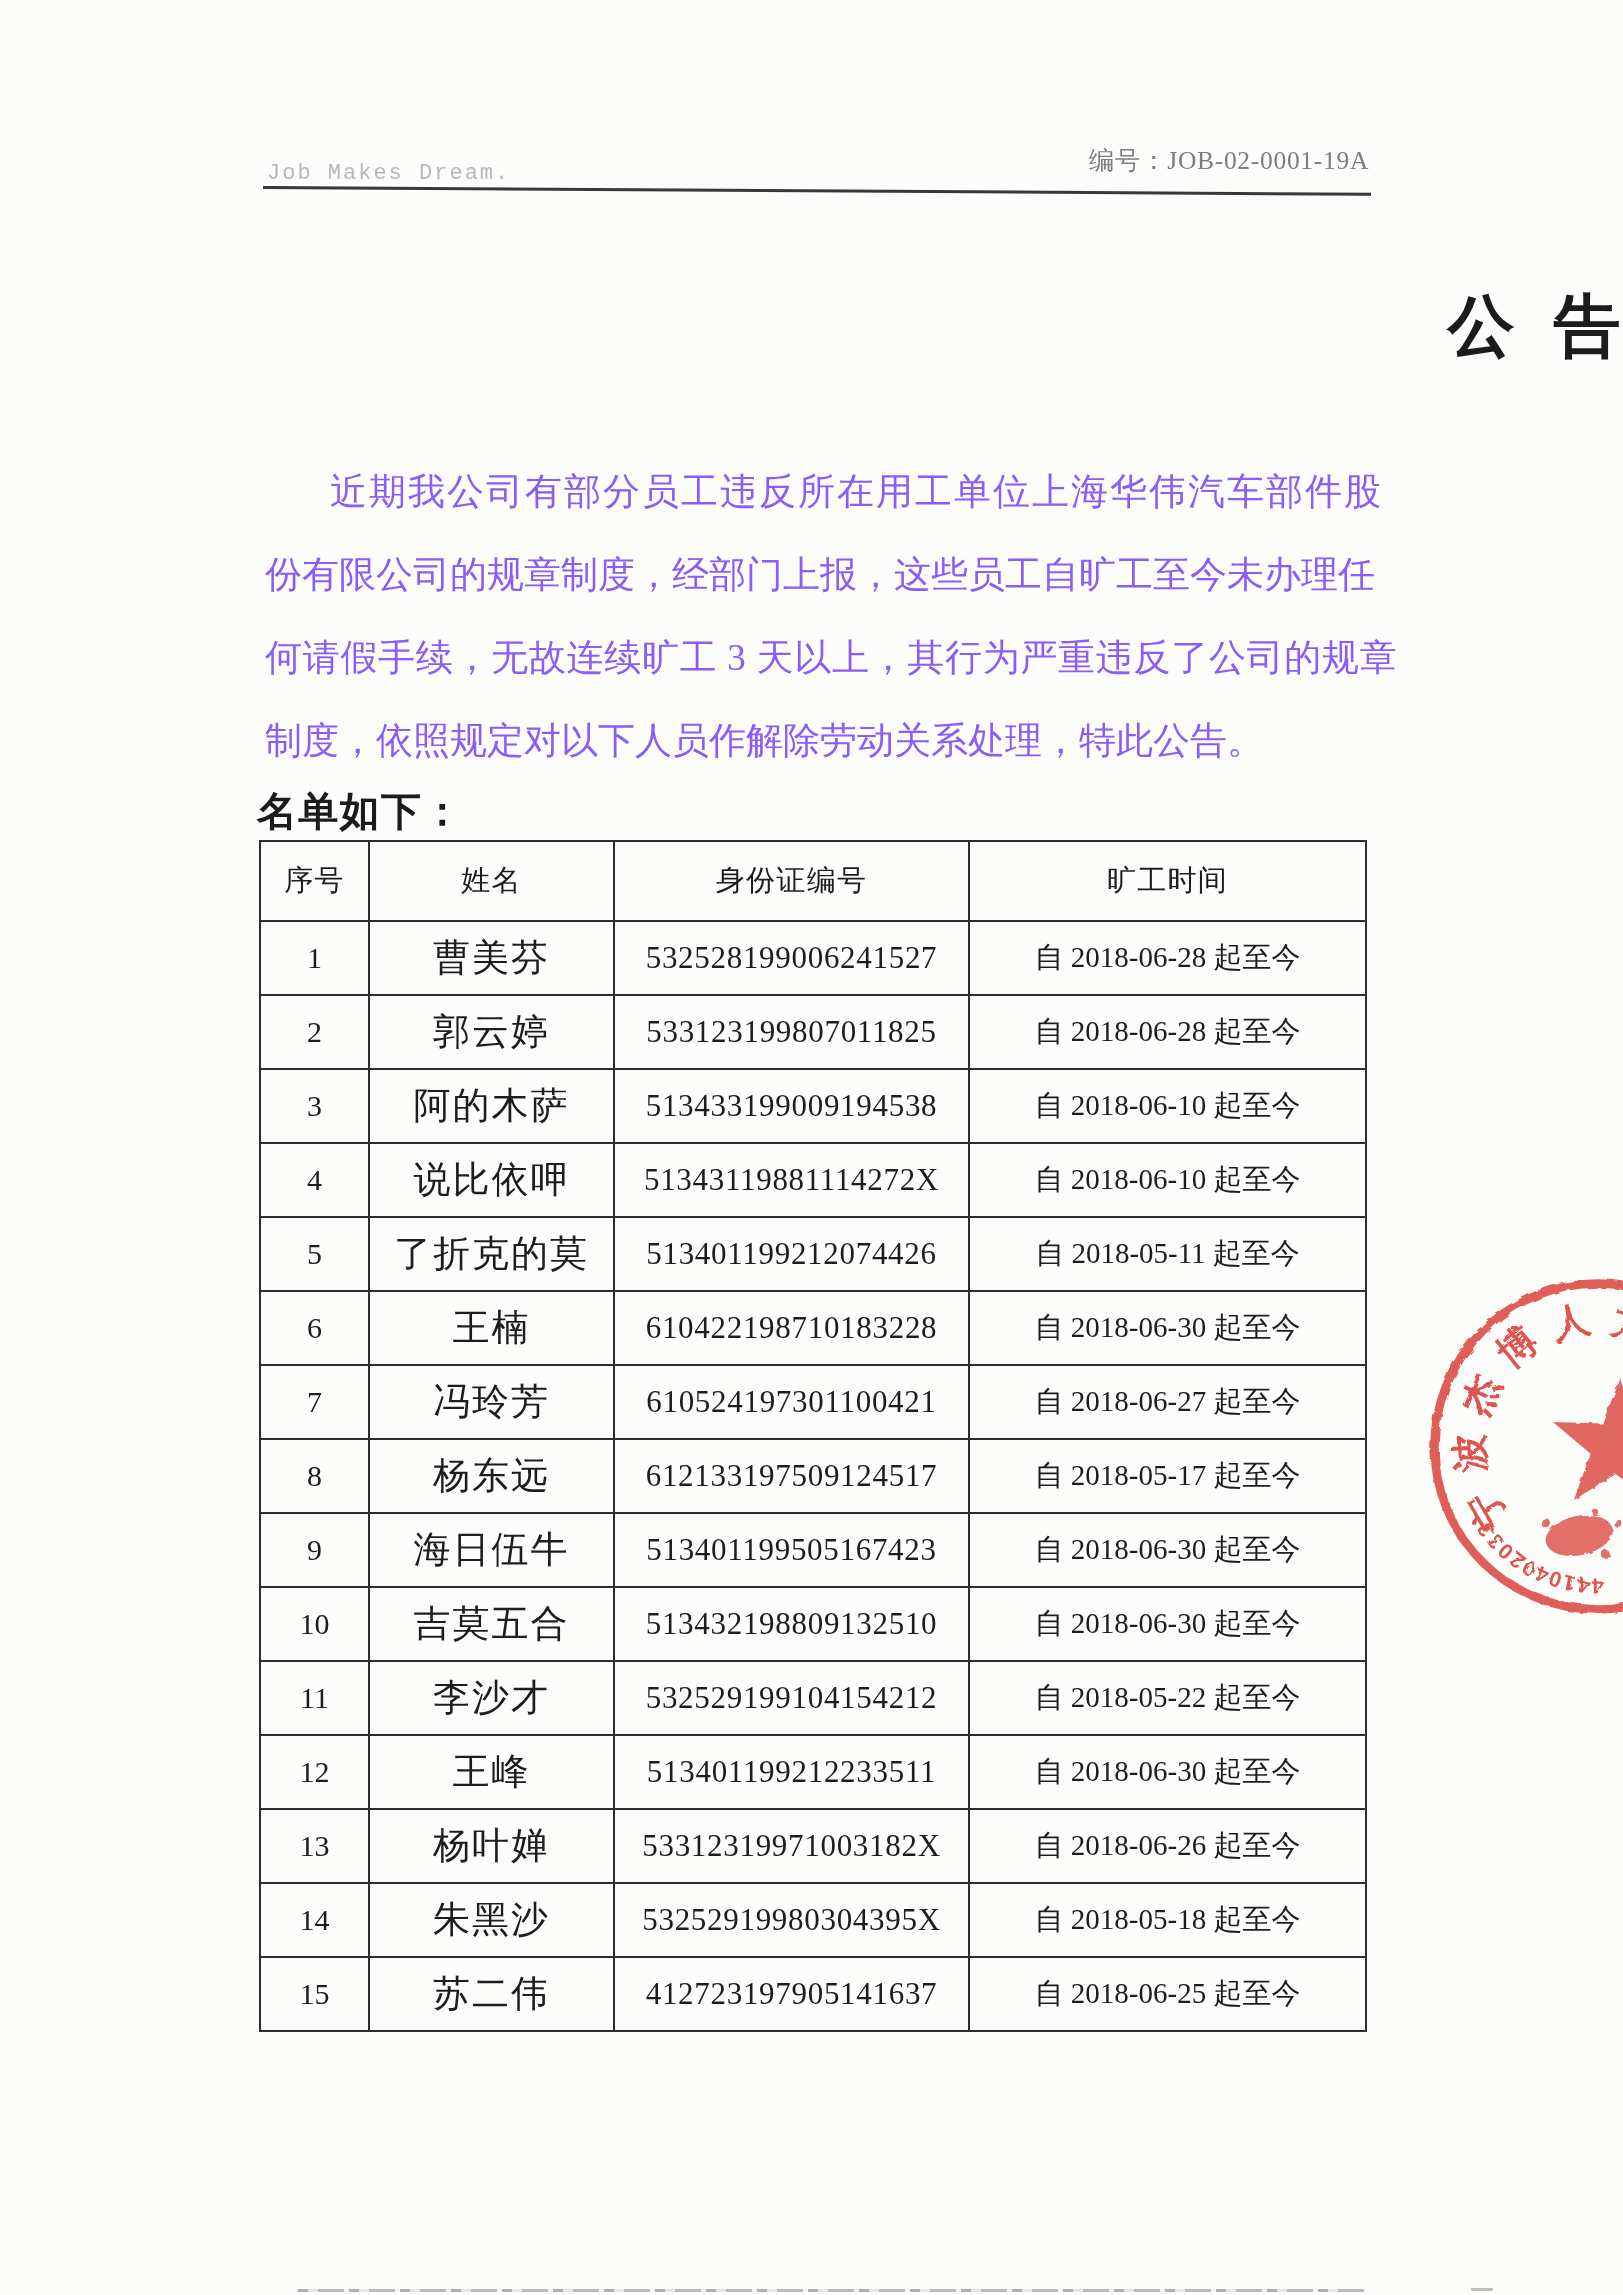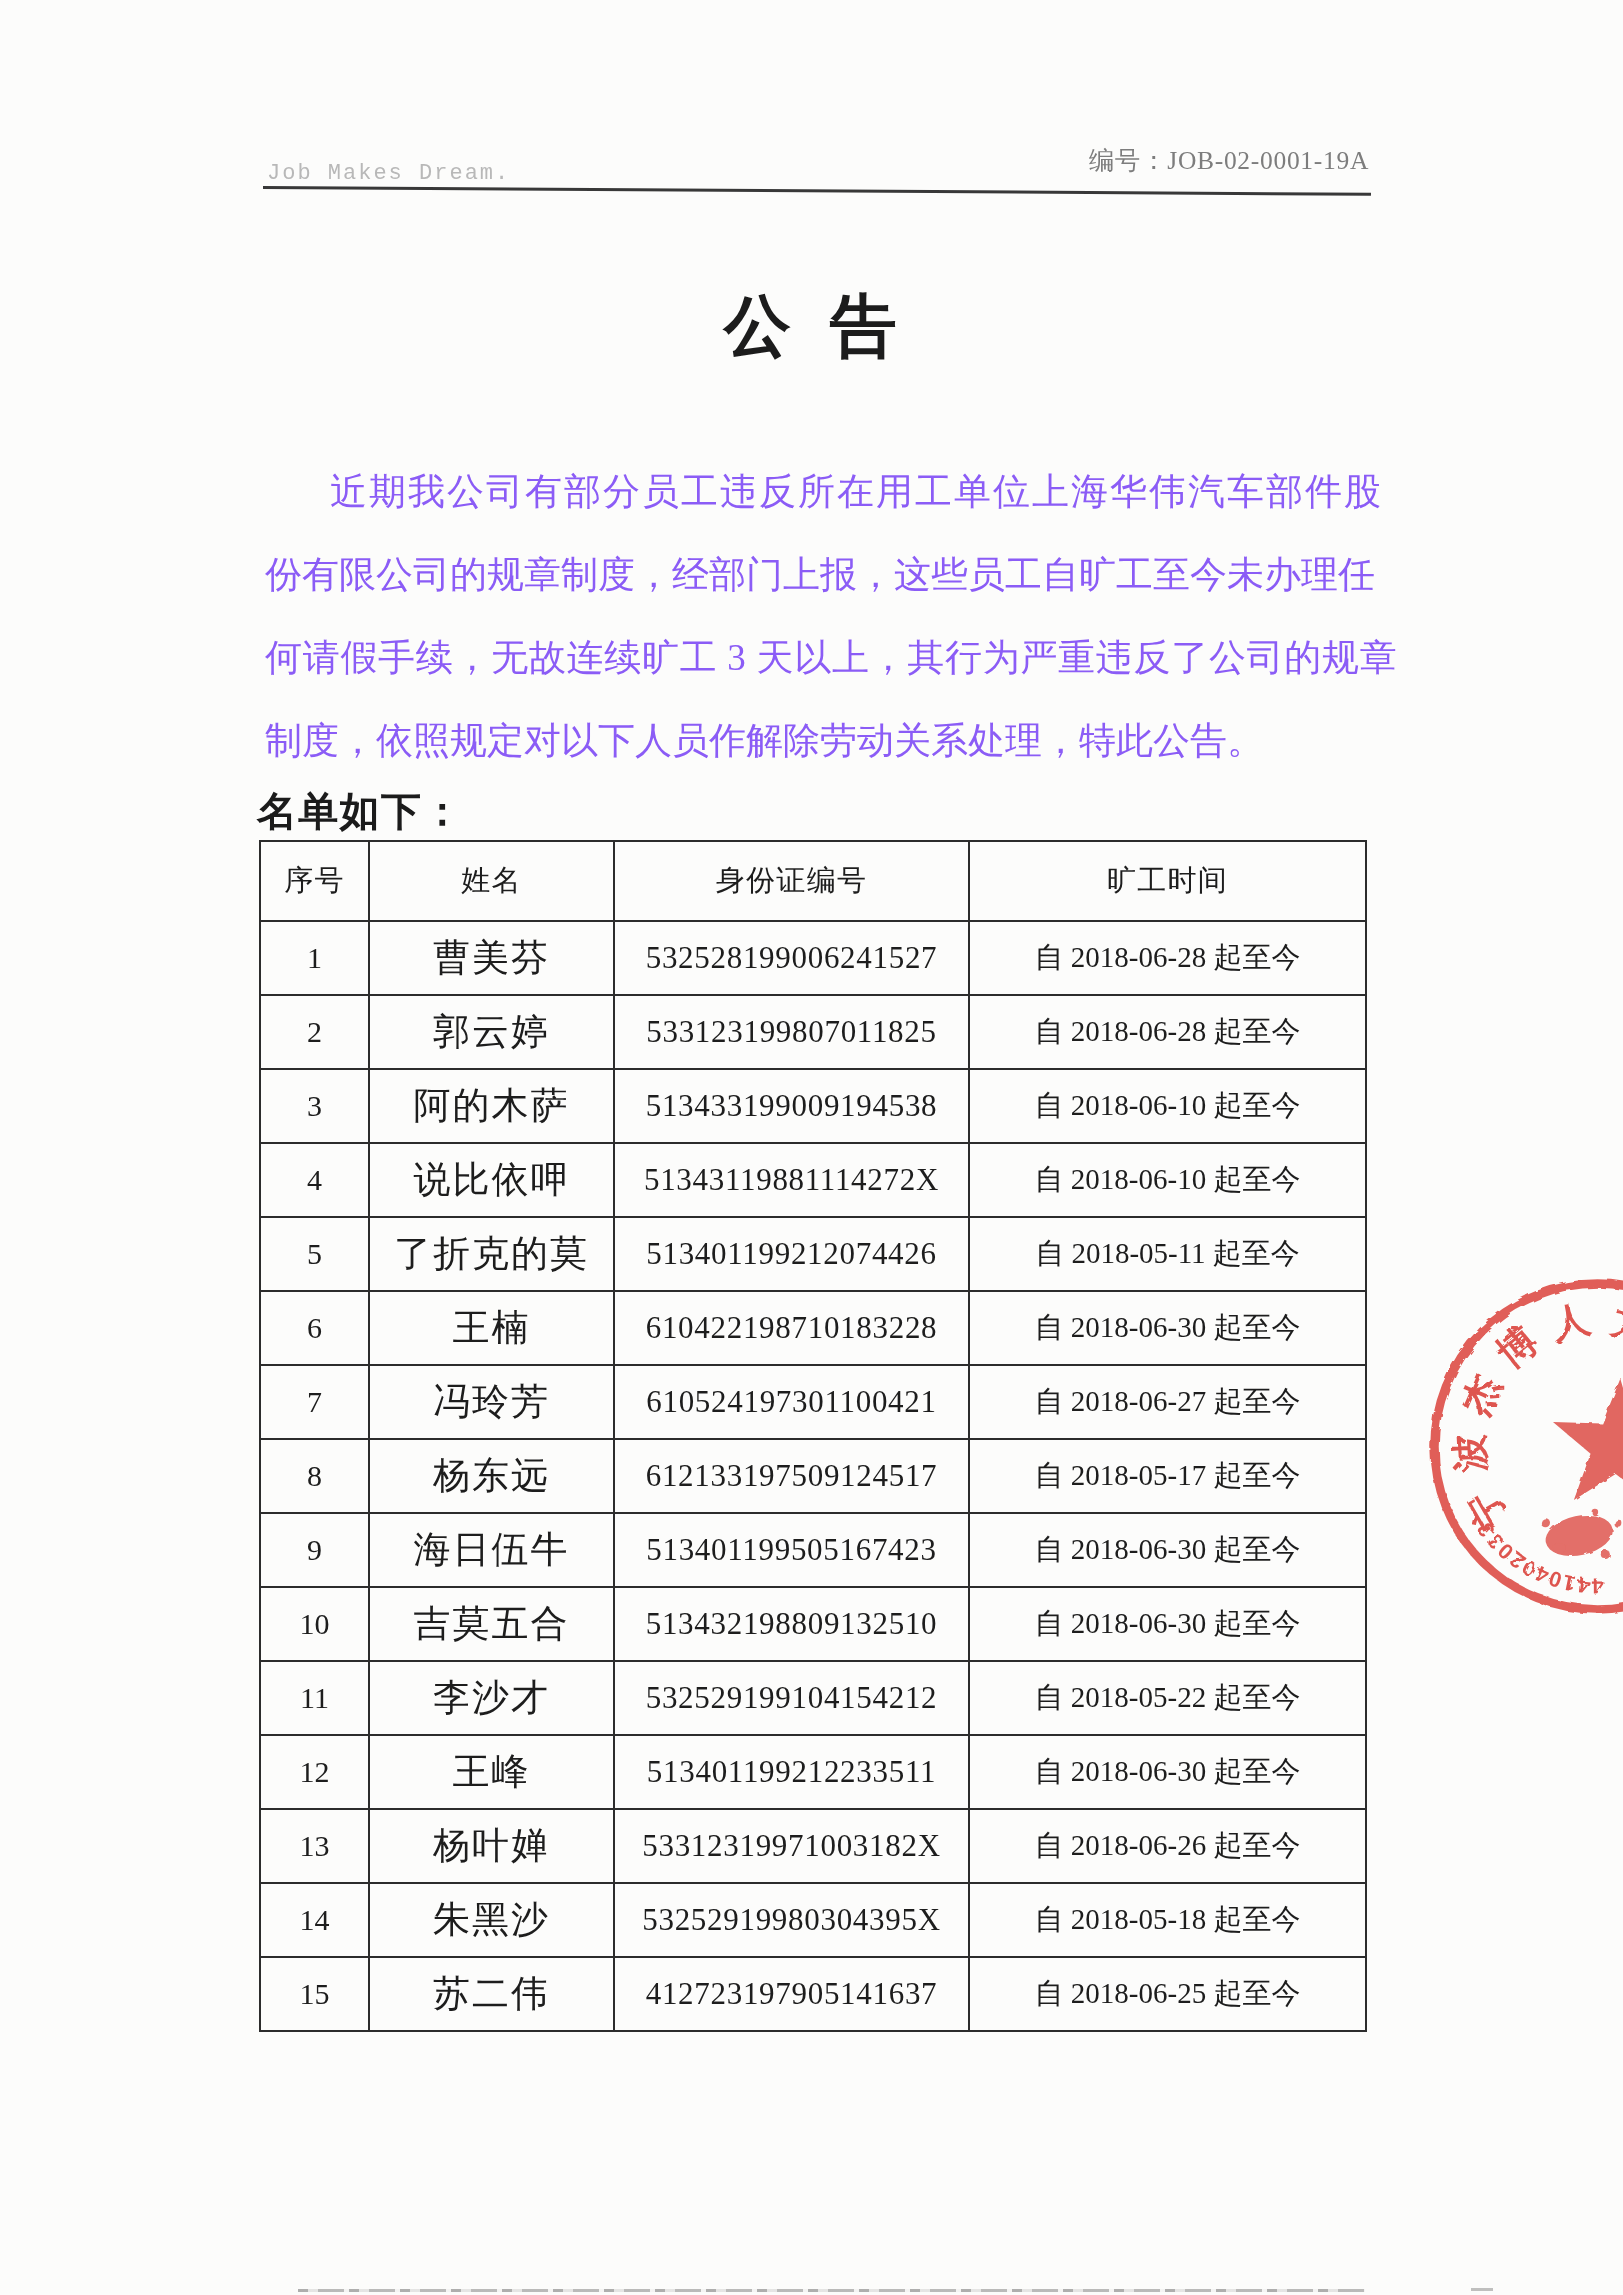--- a/index.html
+++ b/index.html
@@ -19,21 +19,21 @@
   .hdr-docnum{
     position:absolute;right:254px;top:145px;
     font-size:25.5px;line-height:31px;color:#7d7d7d;letter-spacing:0.7px;
   }
   .hdr-rule{
     position:absolute;left:263px;top:186px;width:1108px;height:3.3px;
     background:#383838;transform:rotate(.35deg);transform-origin:left center;
   }
   .doc-title{
     position:absolute;left:0;top:281px;width:1623px;
-    text-align:center;font-size:67px;font-weight:700;color:#1c1c1c;
+    text-align:right;font-size:67px;font-weight:700;color:#1c1c1c;
     word-spacing:17px;letter-spacing:2.6px;
   }
   .doc-body{
     position:absolute;left:265px;top:450px;width:1113px;
     font-size:37px;line-height:83px;color:#8b5cf6;
   }
   .doc-body .ln{white-space:nowrap;}
   .doc-body .ln.indent{padding-left:65px;letter-spacing:2px;}
   .doc-body .ln.ls1{letter-spacing:0.7px;}
   .list-label{

